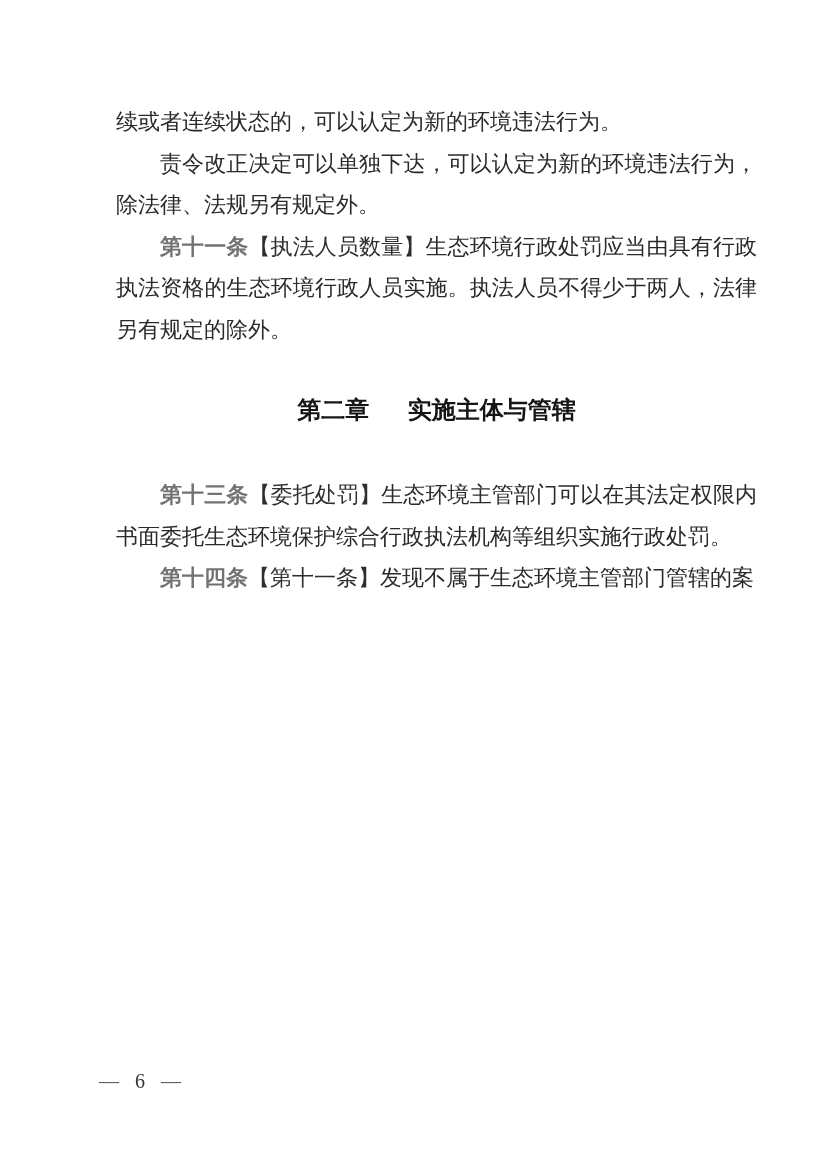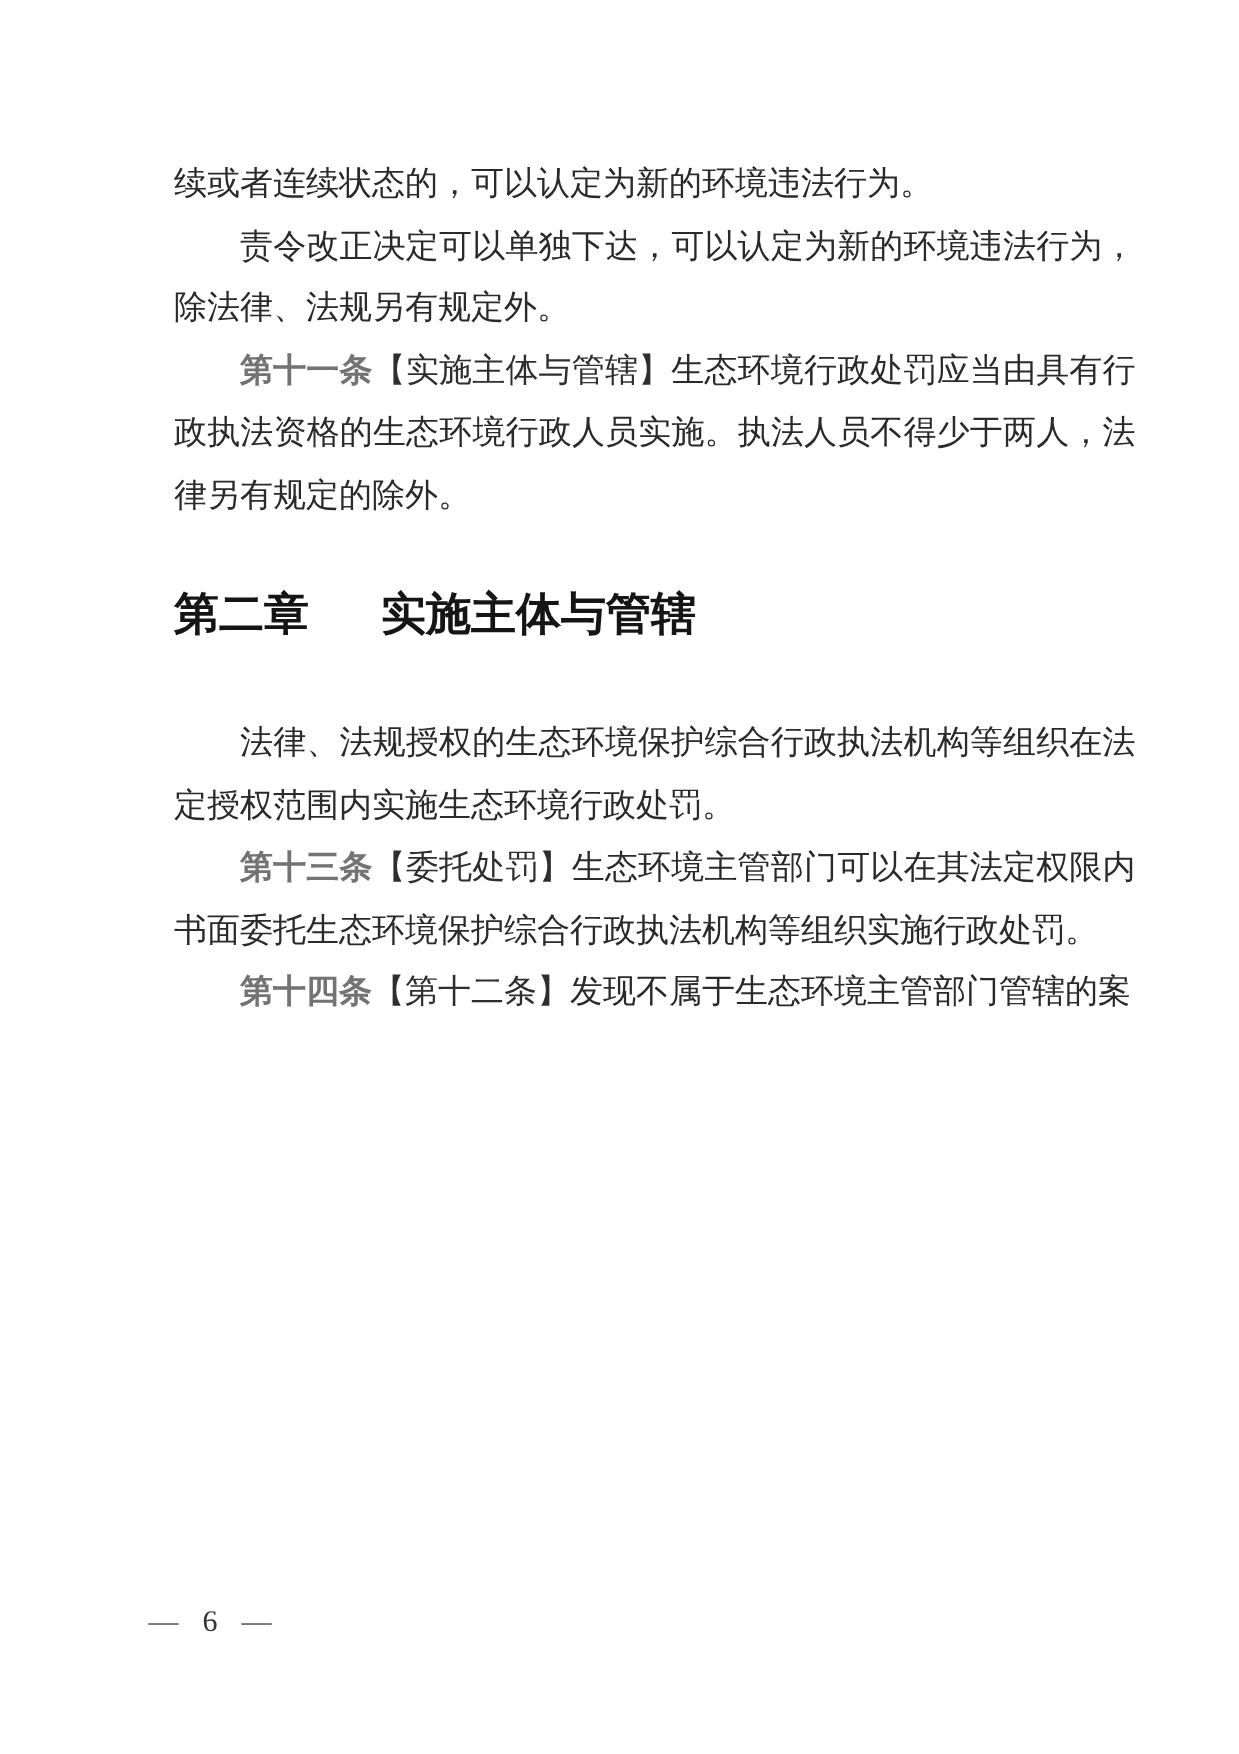--- a/index.html
+++ b/index.html
@@ -36,22 +36,23 @@
   .article-no {
     font-weight: bold;
     color: #737373;
     font-family: "Liberation Sans", "DejaVu Sans", sans-serif;
   }
   .article-title {
     color: #2e2e2e;
   }
   .chapter {
     margin: 39px 0 43px 0;
-    font-size: 30px;
+    font-size: 24px;
     line-height: 42px;
+    text-align: center;
     font-weight: bold;
     color: #151515;
     font-family: "Liberation Sans", "DejaVu Sans", sans-serif;
   }
   .chapter .chapter-label {
     margin-right: 1.6em;
   }
   .footer {
     position: absolute;
     left: 99px;
@@ -74,28 +75,27 @@
 <body>
 
 <div class="page">
   <div class="content">
 
     <p class="line">续或者连续状态的，可以认定为新的环境违法行为。</p>
 
     <p class="line indent">责令改正决定可以单独下达，可以认定为新的环境违法行为，除法律、法规另有规定外。</p>
 
 
-    <p class="line indent"><span class="article-no">第十一条</span><span class="article-title">【实施主体与管辖】</span><span>生态环境行政处罚应当由具有行政执法资格的生态环境行政人员实施。执法人员不得少于两人，法律另有规定的除外。</span></p>
+    <p class="line indent"><span class="article-no">第十一条</span><span class="article-title">【执法人员数量】</span><span>生态环境行政处罚应当由具有行政执法资格的生态环境行政人员实施。执法人员不得少于两人，法律另有规定的除外。</span></p>
 
     <h2 class="chapter"><span class="chapter-label">第二章</span><span class="chapter-title">实施主体与管辖</span></h2>
 
 
-    <p class="line indent">法律、法规授权的生态环境保护综合行政执法机构等组织在法定授权范围内实施生态环境行政处罚。</p>
 
     <p class="line indent"><span class="article-no">第十三条</span><span class="article-title">【委托处罚】</span><span>生态环境主管部门可以在其法定权限内书面委托生态环境保护综合行政执法机构等组织实施行政处罚。</span></p>
 
 
-    <p class="line indent"><span class="article-no">第十四条</span><span class="article-title">【第十二条】</span><span>发现不属于生态环境主管部门管辖的案</span></p>
+    <p class="line indent"><span class="article-no">第十四条</span><span class="article-title">【第十一条】</span><span>发现不属于生态环境主管部门管辖的案</span></p>
 
   </div>
 
   <div class="footer"><span class="dash">—</span><span class="page-num">6</span><span class="dash">—</span></div>
 </div>
 
 </body></html>

